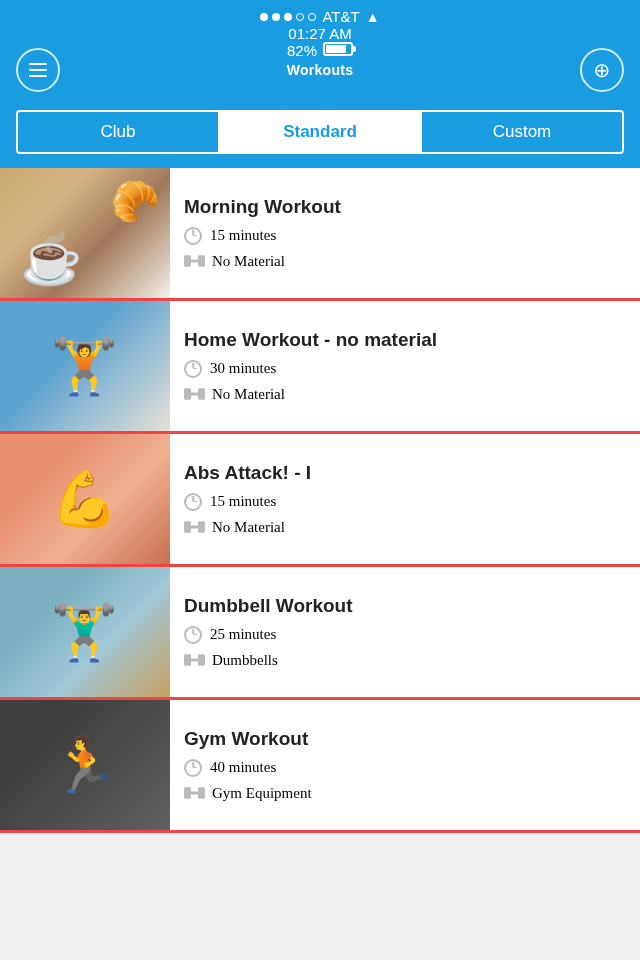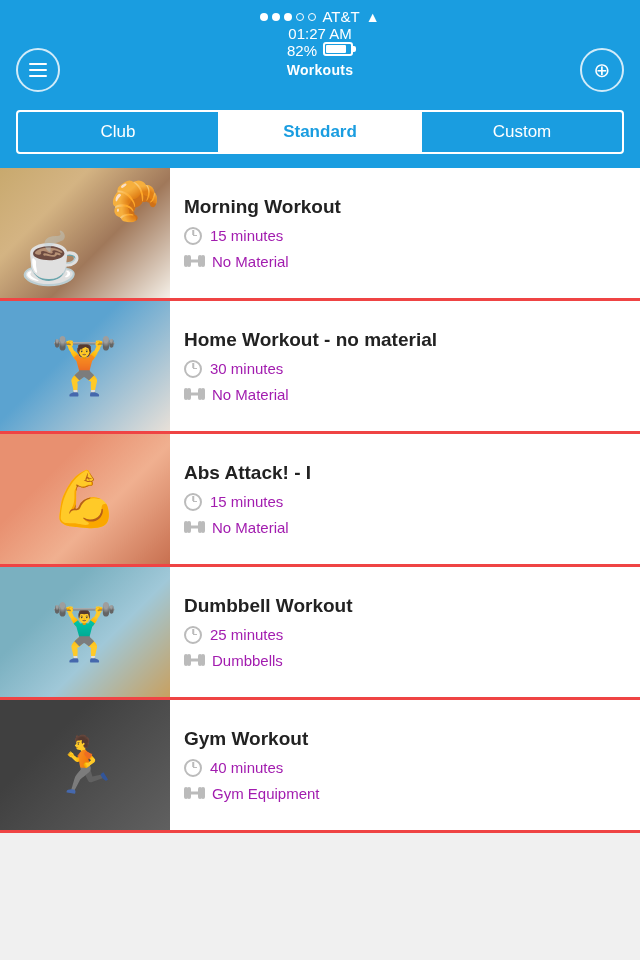--- a/index.html
+++ b/index.html
@@ -229,22 +229,23 @@
       font-size: 19px;
       font-weight: 700;
       color: #222;
       line-height: 1.2;
     }
 
     .workout-meta {
       display: flex;
       align-items: center;
       gap: 8px;
-      color: #a21caf;
+      color: #000000;
       font-size: 15px;
+      font-family: Liberation Serif, serif;
     }
 
     
     .icon-clock {
       width: 18px; height: 18px;
       border: 2px solid #bbb;
       border-radius: 50%;
       position: relative;
       display: inline-block;
       flex-shrink: 0;

